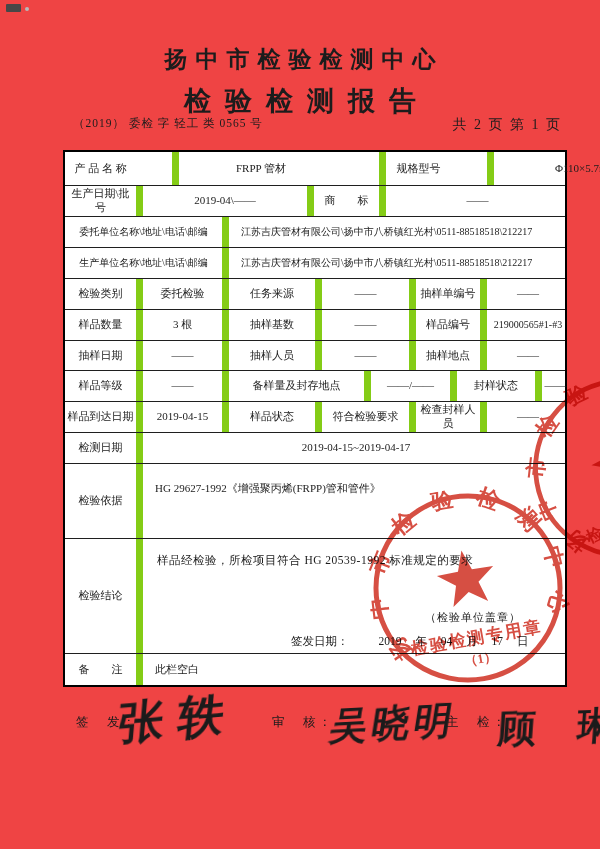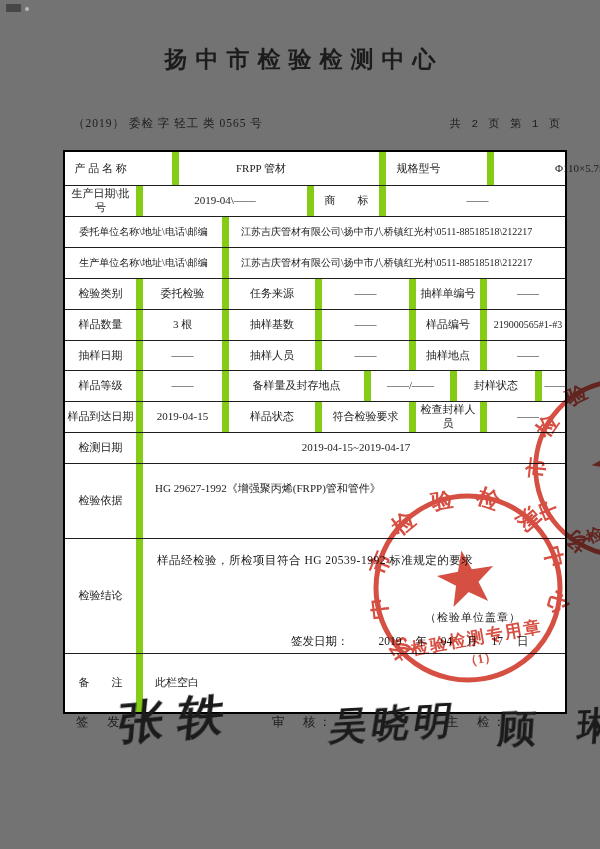--- a/index.html
+++ b/index.html
@@ -1,42 +1,42 @@
 <!DOCTYPE html>
 <html><head>
 <meta charset="utf-8">
 <style>
   html,body{margin:0;padding:0;background:#ffffff;}
   *{box-sizing:border-box;}
   .page{
-    position:relative;width:600px;height:849px;background:#737373;overflow:hidden;
+    position:relative;width:600px;height:849px;background:#ef4444;overflow:hidden;
     font-family:"Liberation Serif","DejaVu Serif",serif;color:#1c1c1c;
   }
   
   .corner-mark{position:absolute;left:6px;top:4px;width:15px;height:8px;background:#474747;border-radius:1px;}
   .corner-mark2{position:absolute;left:25px;top:7px;width:4px;height:4px;background:#b9b9b9;border-radius:2px;}
 
   
   .org-title{position:absolute;top:44px;left:0;width:100%;text-align:center;
     font-size:23px;font-weight:bold;letter-spacing:8px;text-indent:8px;}
   .report-title{position:absolute;top:83px;left:0;width:100%;text-align:center;
     font-size:27px;font-weight:bold;letter-spacing:14px;text-indent:14px;}
   .doc-number{position:absolute;left:73px;top:116px;font-size:11.5px;letter-spacing:1px;}
-  .page-number{position:absolute;right:38px;top:116px;font-size:11px;letter-spacing:2px;font-family:Liberation Mono, monospace;}
+  .page-number{position:absolute;right:38px;top:116px;font-size:14px;letter-spacing:2px;}
 
   
   .rtable{position:absolute;left:63px;top:150px;width:504px;border:2px solid #000;background:#fff;}
   .trow{display:flex;border-top:1px solid #1f1f1f;}
   .trow:first-child{border-top:none;gap:36px;}
   .cell{border-left:7px solid #84cc16;display:flex;align-items:center;justify-content:center;
     font-size:11px;text-align:center;line-height:1.25;padding:1px 2px;overflow:hidden;}
   .cell:first-child{border-left:none;}
   .la{justify-content:flex-start;text-align:center;padding-left:12px;}
   .small{font-size:10px;}
-  .h33{height:33px;}.h31{height:31px;}.h30{height:30px;}.h75{height:75px;}.h115{height:115px;}.h41{height:59px;}
+  .h33{height:33px;}.h31{height:31px;}.h30{height:30px;}.h75{height:75px;}.h115{height:115px;}.h41{height:32px;}
   .w71{width:71px;flex:0 0 71px;}.w171{width:171px;flex:0 0 171px;}.w72{width:72px;flex:0 0 72px;}
   .w190{width:190px;flex:0 0 190px;}.w157{width:157px;flex:0 0 157px;}.w347{width:347px;flex:0 0 347px;}
   .w86{width:86px;flex:0 0 86px;}.w93{width:93px;flex:0 0 93px;}.w94{width:94px;flex:0 0 94px;}
   .w89{width:89px;flex:0 0 89px;}.w142{width:142px;flex:0 0 142px;}.w85{width:85px;flex:0 0 85px;}
   .w34{width:34px;flex:0 0 34px;}.w433{width:433px;flex:0 0 433px;}
   .basis-cell{align-items:flex-start;padding-top:18px;}
 
   .conclusion-cell{position:relative;display:block;padding:0;}
   .conclusion-text{position:absolute;left:14px;top:14px;font-size:11.5px;letter-spacing:0.5px;}
   .seal-note{position:absolute;left:282px;top:72px;font-size:11px;letter-spacing:1px;}
@@ -59,20 +59,21 @@
 </style>
 </head>
 <body>
 
 <div class="page">
 
   <div class="corner-mark"></div>
   <div class="corner-mark2"></div>
 
   <div class="org-title">扬中市检验检测中心</div>
+  <div class="report-title">检验检测报告</div>
   <div class="doc-number">（2019） 委检 字 轻工 类 0565 号</div>
   <div class="page-number">共 2 页 第 1 页</div>
 
   <div class="rtable">
 
     <div class="trow h33">
       <div class="cell w71">产 品 名 称</div>
       <div class="cell w171">FRPP 管材</div>
       <div class="cell w72">规格型号</div>
       <div class="cell w190">Φ110×5.7mm</div>

